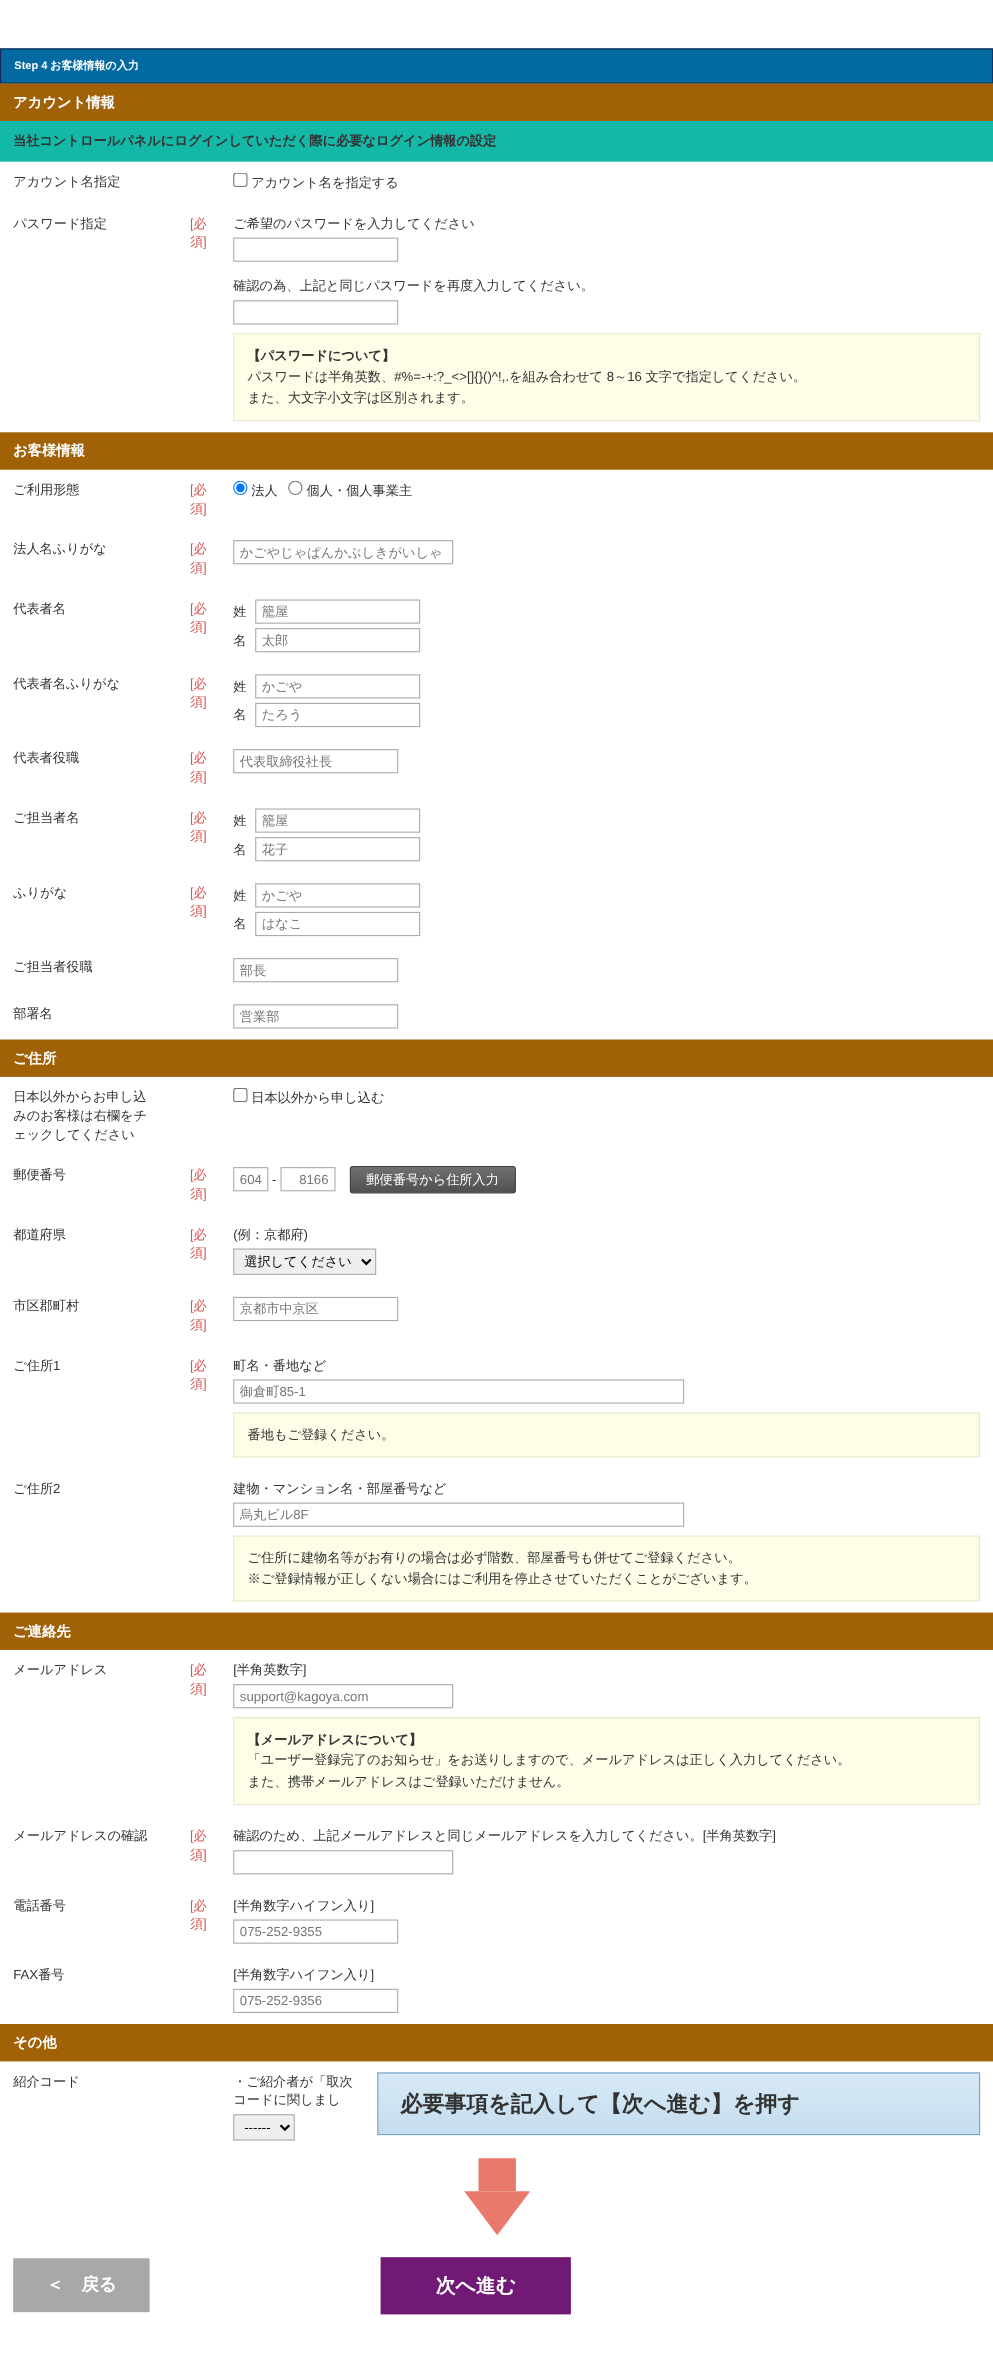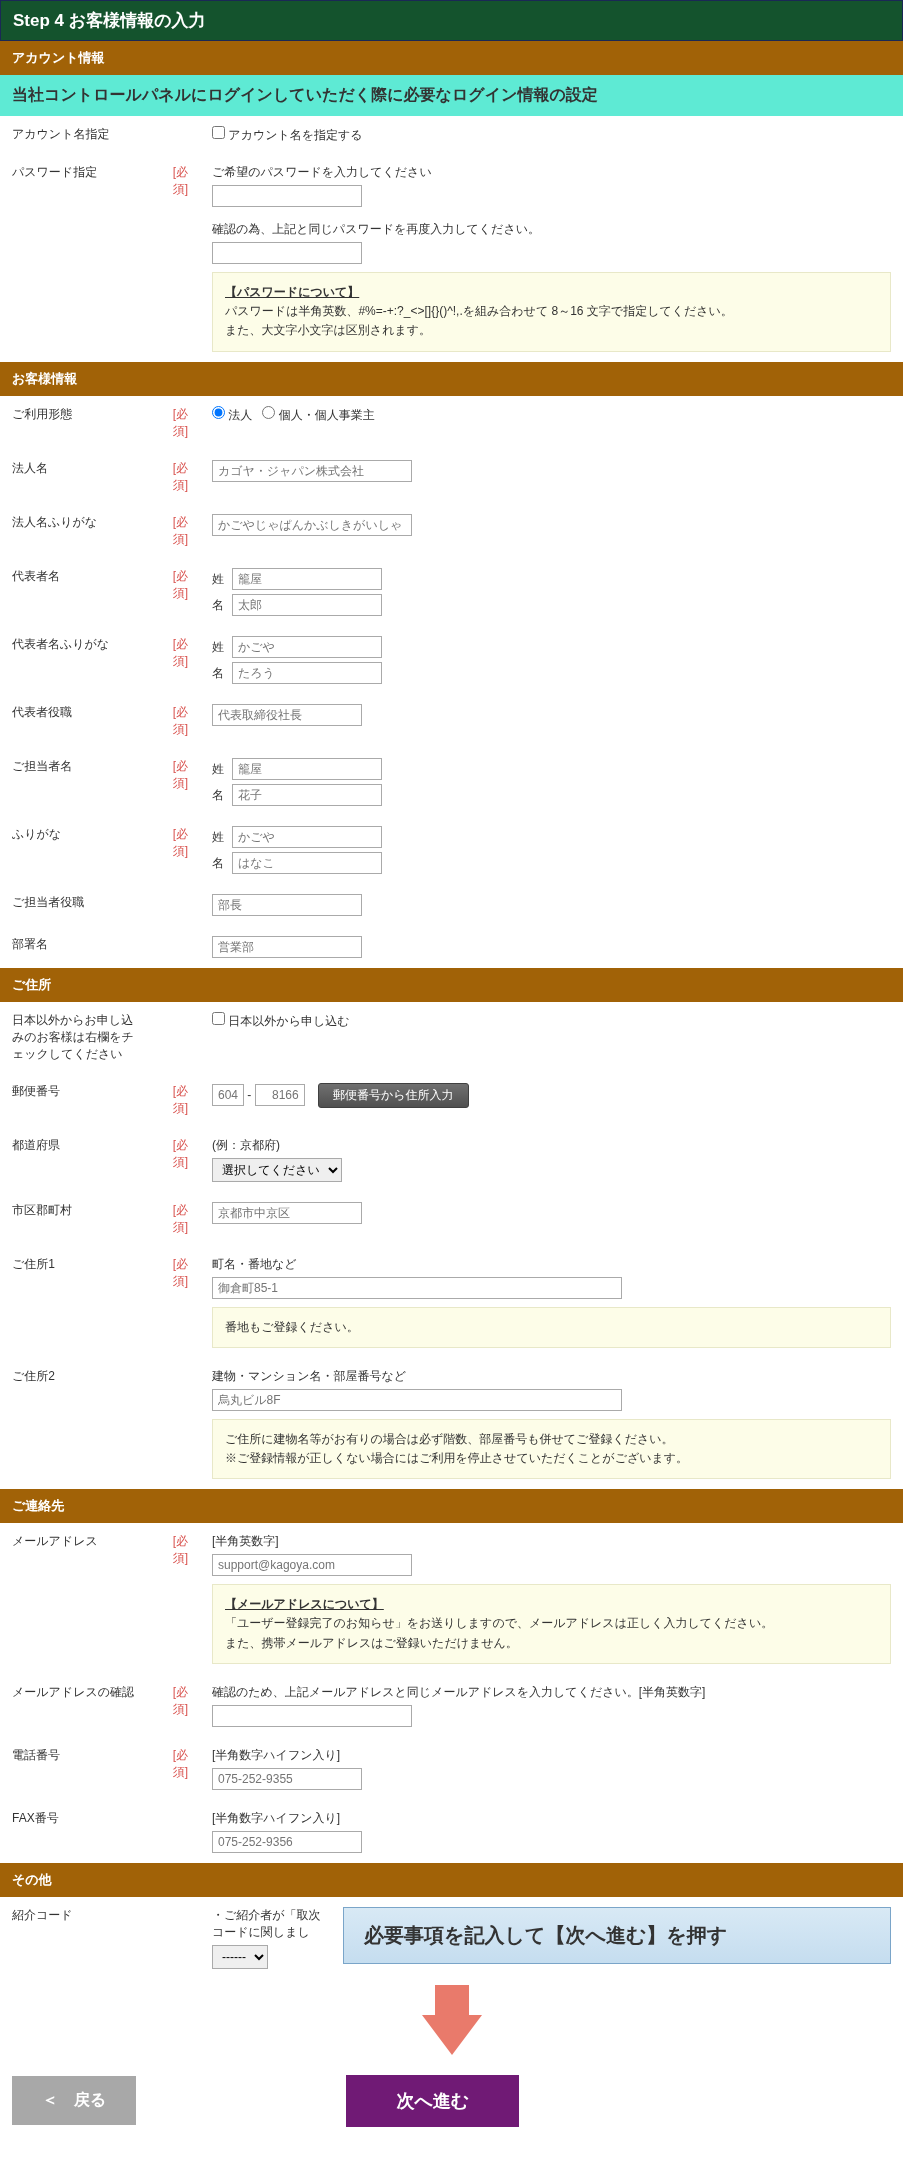--- a/index.html
+++ b/index.html
@@ -1,27 +1,27 @@
 <!DOCTYPE html>
 <html><head>
 <meta charset="utf-8">
 <style>
 * { box-sizing: border-box; margin: 0; padding: 0; }
 body { font-family: "Hiragino Kaku Gothic Pro", Meiryo, sans-serif; font-size: 12px; color: #333; background: #fff; width: 903px; }
-.step-header { background: #14532d; color: #fff; padding: 8px 12px; font-size: 17px; font-weight: bold; border: 1px solid #1a2855; }
+.step-header { background: #0369a1; color: #fff; padding: 8px 12px; font-size: 10px; font-weight: bold; border: 1px solid #1a2855; margin-top: 44px; }
 .section-header { background: #a16207; color: #fff; padding: 8px 12px; font-size: 13px; font-weight: bold; }
-.info-bar { background: #5eead4; padding: 10px 12px; font-size: 16px; font-weight: bold; }
+.info-bar { background: #14b8a6; padding: 10px 12px; font-size: 12px; font-weight: bold; }
 .form-table { width: 100%; border-collapse: collapse; }
 .form-row { border-bottom: 0px solid #eee; }
 .form-row td { padding: 10px 12px; vertical-align: top; }
 .label-cell { width: 150px; font-size: 12px; }
 .req-cell { width: 50px; color: #d9534f; font-size: 12px; text-align: right; }
 .input-cell { }
 .note-box { background: #fdfde8; border: 1px solid #e8e8c8; padding: 10px 12px; font-size: 12px; line-height: 1.6; margin-top: 8px; }
-.note-box-title { font-weight: bold; text-decoration: underline; }
+.note-box-title { font-weight: bold; }
 input[type=text], input[type=password], select { border: 1px solid #aaa; padding: 3px 5px; font-size: 12px; font-family: inherit; }
 .input-short { width: 150px; }
 .input-med { width: 200px; }
 .input-long { width: 410px; }
 .prefix-label { display: inline-block; width: 20px; }
 .hint { font-size: 12px; margin-bottom: 4px; }
 .zip-btn { background: linear-gradient(#707070,#505050); color: #fff; border: 1px solid #404040; border-radius: 3px; padding: 3px 14px; font-size: 12px; cursor: pointer; margin-left: 10px; }
 .callout { position: relative; background: linear-gradient(#d8e9f5,#c5ddef); border: 1px solid #7aa5c9; padding: 14px 20px; font-size: 20px; font-weight: bold; color: #333; width: 548px; margin-left: auto; }
 .arrow-down { width: 0; height: 0; border-left: 30px solid transparent; border-right: 30px solid transparent; border-top: 40px solid #e97a6b; margin: 0 auto; }
 .arrow-stem { width: 34px; height: 30px; background: #e97a6b; margin: 0 auto; }
@@ -71,25 +71,20 @@
       <tr class="form-row">
   <td class="label-cell">ご利用形態</td>
   <td class="req-cell">[必須]</td>
   <td class="input-cell">
     <label><input type="radio" name="ut" checked="" style=""> <span>法人</span></label>
     &nbsp;
     <label><input type="radio" name="ut" style=""> <span>個人・個人事業主</span></label>
   </td>
 </tr>
 <tr class="form-row">
-  <td class="label-cell">法人名</td>
-  <td class="req-cell">[必須]</td>
-  <td class="input-cell"><input type="text" class="input-med" placeholder="カゴヤ・ジャパン株式会社" style=""></td>
-</tr>
-<tr class="form-row">
   <td class="label-cell">法人名ふりがな</td>
   <td class="req-cell">[必須]</td>
   <td class="input-cell"><input type="text" class="input-med" placeholder="かごやじゃぱんかぶしきがいしゃ" style=""></td>
 </tr>
 <tr class="form-row">
   <td class="label-cell">代表者名</td>
   <td class="req-cell">[必須]</td>
   <td class="input-cell">
     <span class="prefix-label">姓</span><input type="text" class="input-short" placeholder="籠屋" style=""><br>
     <div style="height:4px"></div>

